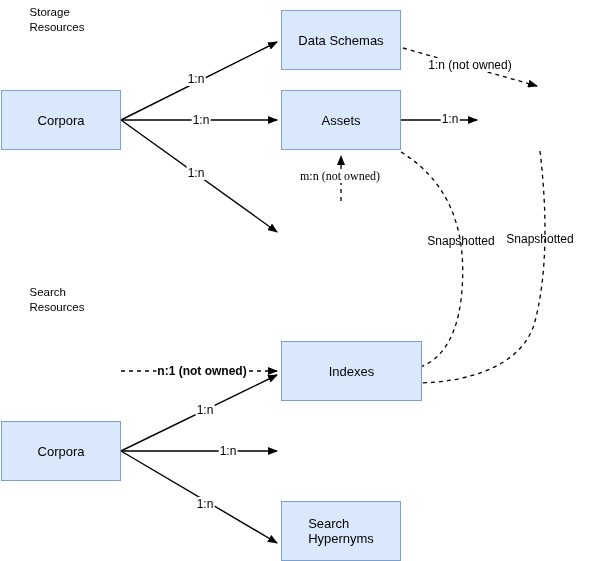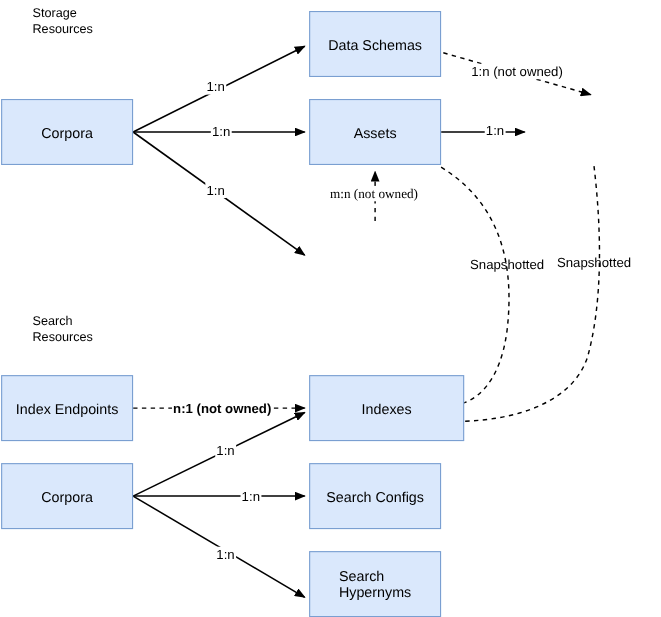--- a/index.html
+++ b/index.html
@@ -97,24 +97,22 @@
   </svg>
 
   <div class="section-label" style="left:57px; top:5px; transform:translateX(-50%);">Storage
 Resources</div>
   <div class="section-label" style="left:57px; top:285px; transform:translateX(-50%);">Search
 Resources</div>
 
   <div class="node" style="left:1px; top:90px; width:120px; height:60px;">Corpora</div>
   <div class="node" style="left:281px; top:10px; width:120px; height:60px;">Data Schemas</div>
   <div class="node" style="left:281px; top:90px; width:120px; height:60px;">Assets</div>
-  <div class="node" style="left:1px; top:341px; width:120px; height:60px;">Index Endpoints</div>
   <div class="node" style="left:1px; top:421px; width:120px; height:60px;">Corpora</div>
   <div class="node" style="left:281px; top:341px; width:141px; height:60px;">Indexes</div>
-  <div class="node" style="left:281px; top:421px; width:120px; height:60px;">Search Configs</div>
   <div class="node" style="left:281px; top:501px; width:120px; height:60px;">Search
 Hypernyms</div>
 
   <div class="edge-label" style="left:196px; top:79px;">1:n</div>
   <div class="edge-label" style="left:201px; top:120px;">1:n</div>
   <div class="edge-label" style="left:196px; top:173px;">1:n</div>
   <div class="edge-label" style="left:470px; top:65px;">1:n (not owned)</div>
   <div class="edge-label" style="left:450px; top:119px;">1:n</div>
   <div class="edge-label" style="left:340px; top:176px;font-family:Liberation Serif, serif;">m:n (not owned)</div>
   <div class="edge-label nobg" style="left:461px; top:241px;">Snapshotted</div>

